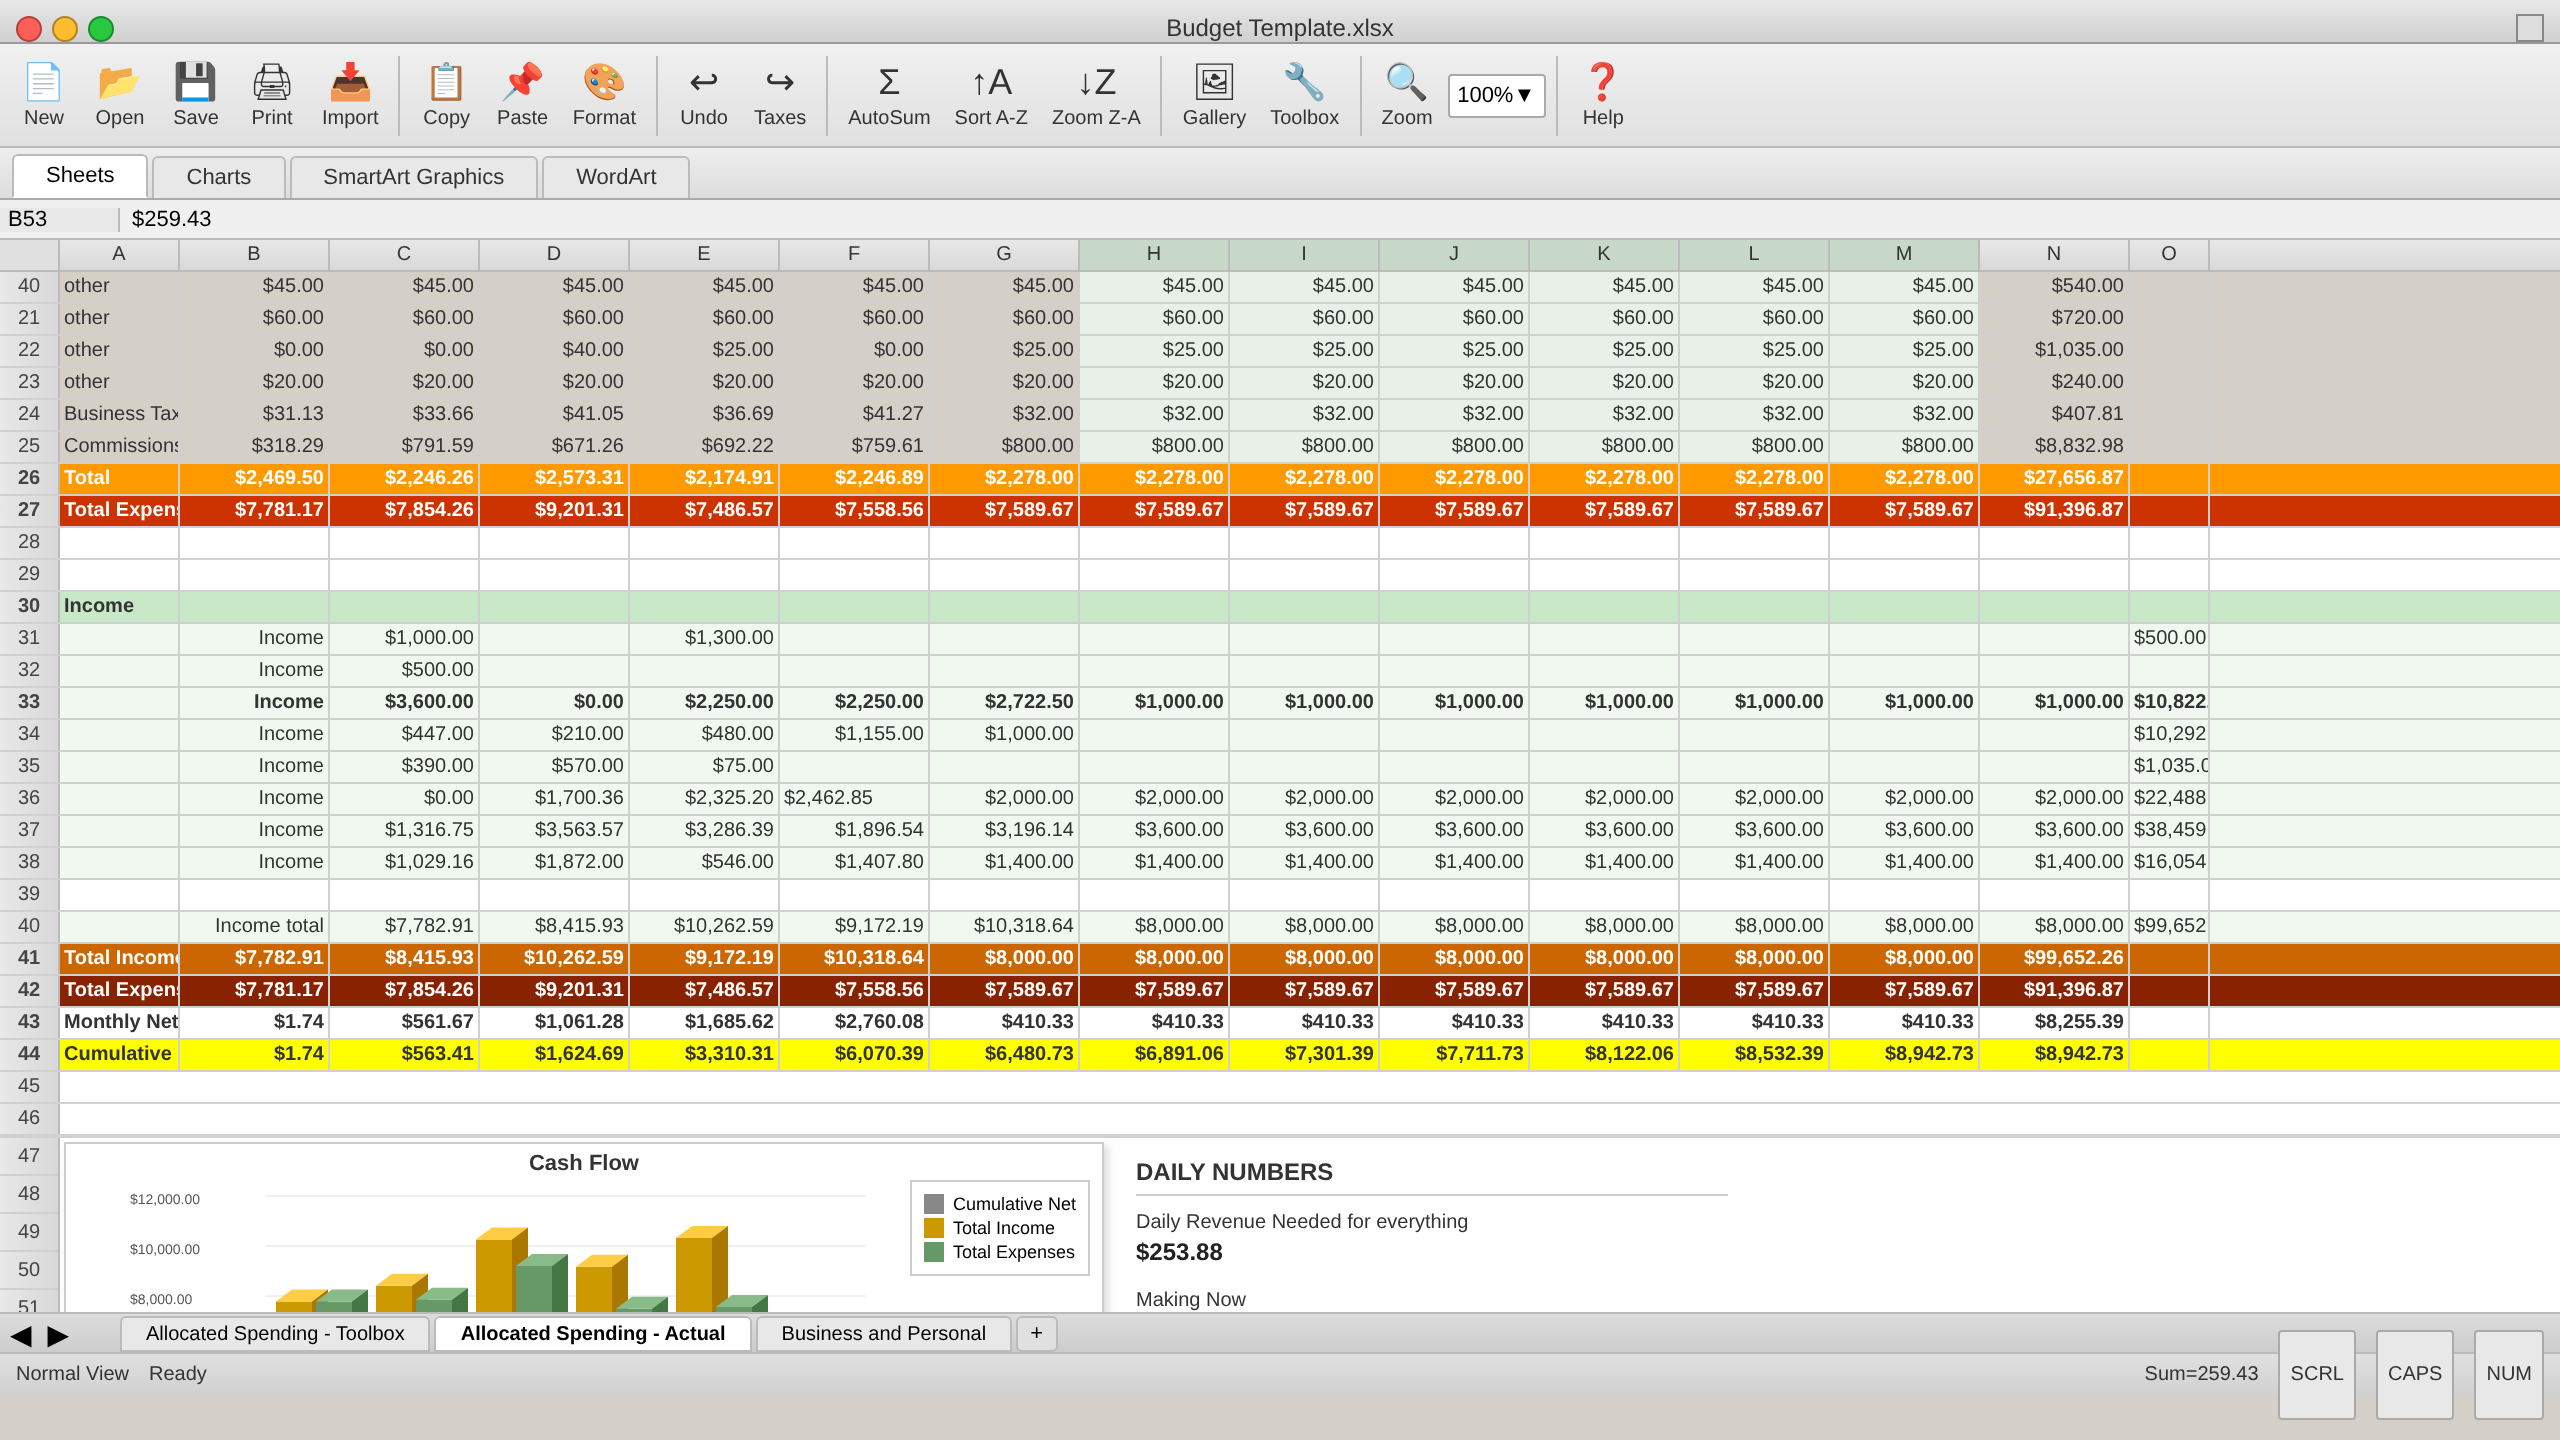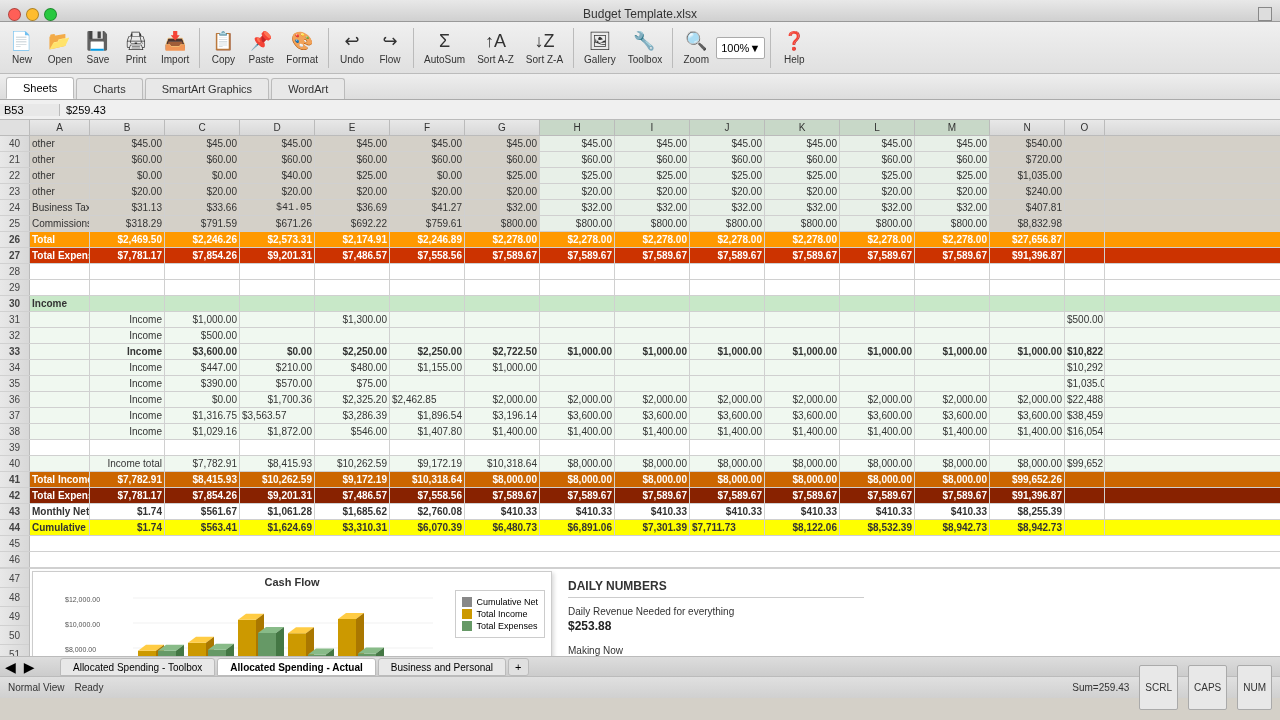--- a/index.html
+++ b/index.html
@@ -247,34 +247,34 @@
     <span class="toolbar-icon">🎨</span>
     <span>Format</span>
   </div>
   <div class="toolbar-sep"></div>
   <div class="toolbar-btn">
     <span class="toolbar-icon">↩</span>
     <span>Undo</span>
   </div>
   <div class="toolbar-btn">
     <span class="toolbar-icon">↪</span>
-    <span>Flow</span>
+    <span>Taxes</span>
   </div>
   <div class="toolbar-sep"></div>
   <div class="toolbar-btn">
     <span class="toolbar-icon">Σ</span>
     <span>AutoSum</span>
   </div>
   <div class="toolbar-btn">
     <span class="toolbar-icon">↑A</span>
     <span>Sort A-Z</span>
   </div>
   <div class="toolbar-btn">
     <span class="toolbar-icon">↓Z</span>
-    <span>Sort Z-A</span>
+    <span>Zoom Z-A</span>
   </div>
   <div class="toolbar-sep"></div>
   <div class="toolbar-btn">
     <span class="toolbar-icon">🖼</span>
     <span>Gallery</span>
   </div>
   <div class="toolbar-btn">
     <span class="toolbar-icon">🔧</span>
     <span>Toolbox</span>
   </div>
@@ -398,21 +398,21 @@
         <div class="cell" style="width: 75px; text-align: right; background: rgb(232, 240, 232);">$20.00</div>
         <div class="cell" style="width: 75px; text-align: right; background: rgb(232, 240, 232);">$20.00</div>
         <div class="cell" style="width: 75px; text-align: right;">$240.00</div>
         <div class="cell" style="width: 40px; text-align: right;"></div>
       </div>
       <div class="grid-row" style="color: rgb(51, 51, 51); font-weight: normal;">
         <div class="row-num">24</div>
         <div class="cell" style="width: 60px;">Business Taxes</div>
         <div class="cell" style="width: 75px; text-align: right;">$31.13</div>
         <div class="cell" style="width: 75px; text-align: right;">$33.66</div>
-        <div class="cell" style="width: 75px; text-align: right; font-family: Liberation Mono, monospace;">$41.05</div>
+        <div class="cell" style="width: 75px; text-align: right;">$41.05</div>
         <div class="cell" style="width: 75px; text-align: right;">$36.69</div>
         <div class="cell" style="width: 75px; text-align: right;">$41.27</div>
         <div class="cell" style="width: 75px; text-align: right;">$32.00</div>
         <div class="cell" style="width: 75px; text-align: right; background: rgb(232, 240, 232);">$32.00</div>
         <div class="cell" style="width: 75px; text-align: right; background: rgb(232, 240, 232);">$32.00</div>
         <div class="cell" style="width: 75px; text-align: right; background: rgb(232, 240, 232);">$32.00</div>
         <div class="cell" style="width: 75px; text-align: right; background: rgb(232, 240, 232);">$32.00</div>
         <div class="cell" style="width: 75px; text-align: right; background: rgb(232, 240, 232);">$32.00</div>
         <div class="cell" style="width: 75px; text-align: right; background: rgb(232, 240, 232);">$32.00</div>
         <div class="cell" style="width: 75px; text-align: right;">$407.81</div>
@@ -632,21 +632,21 @@
         <div class="cell" style="width: 75px; text-align: right;">$2,000.00</div>
         <div class="cell" style="width: 75px; text-align: right;">$2,000.00</div>
         <div class="cell" style="width: 75px; text-align: right;">$2,000.00</div>
         <div class="cell" style="width: 40px; text-align: right;">$22,488.41</div>
       </div>
       <div class="grid-row" style="background: rgb(240, 248, 240); color: rgb(51, 51, 51); font-weight: normal;">
         <div class="row-num">37</div>
         <div class="cell" style="width: 60px;"></div>
         <div class="cell" style="width: 75px; text-align: right;">Income</div>
         <div class="cell" style="width: 75px; text-align: right;">$1,316.75</div>
-        <div class="cell" style="width: 75px; text-align: left;">$3,563.57</div>
+        <div class="cell" style="width: 75px; text-align: right;">$3,563.57</div>
         <div class="cell" style="width: 75px; text-align: right;">$3,286.39</div>
         <div class="cell" style="width: 75px; text-align: right;">$1,896.54</div>
         <div class="cell" style="width: 75px; text-align: right;">$3,196.14</div>
         <div class="cell" style="width: 75px; text-align: right;">$3,600.00</div>
         <div class="cell" style="width: 75px; text-align: right;">$3,600.00</div>
         <div class="cell" style="width: 75px; text-align: right;">$3,600.00</div>
         <div class="cell" style="width: 75px; text-align: right;">$3,600.00</div>
         <div class="cell" style="width: 75px; text-align: right;">$3,600.00</div>
         <div class="cell" style="width: 75px; text-align: right;">$3,600.00</div>
         <div class="cell" style="width: 75px; text-align: right;">$3,600.00</div>
@@ -764,21 +764,21 @@
         <div class="row-num">44</div>
         <div class="cell" style="width: 60px;">Cumulative Net</div>
         <div class="cell" style="width: 75px; text-align: right;">$1.74</div>
         <div class="cell" style="width: 75px; text-align: right;">$563.41</div>
         <div class="cell" style="width: 75px; text-align: right;">$1,624.69</div>
         <div class="cell" style="width: 75px; text-align: right;">$3,310.31</div>
         <div class="cell" style="width: 75px; text-align: right;">$6,070.39</div>
         <div class="cell" style="width: 75px; text-align: right;">$6,480.73</div>
         <div class="cell" style="width: 75px; text-align: right;">$6,891.06</div>
         <div class="cell" style="width: 75px; text-align: right;">$7,301.39</div>
-        <div class="cell" style="width: 75px; ">$7,711.73</div>
+        <div class="cell" style="width: 75px; text-align: right;">$7,711.73</div>
         <div class="cell" style="width: 75px; text-align: right;">$8,122.06</div>
         <div class="cell" style="width: 75px; text-align: right;">$8,532.39</div>
         <div class="cell" style="width: 75px; text-align: right;">$8,942.73</div>
         <div class="cell" style="width: 75px; text-align: right;">$8,942.73</div>
         <div class="cell" style="width: 40px; text-align: right;"></div>
       </div>
       <div class="grid-row" style="background: white;">
         <div class="row-num">45</div>
         <div style="flex: 1 1 0%;"></div>
       </div>

